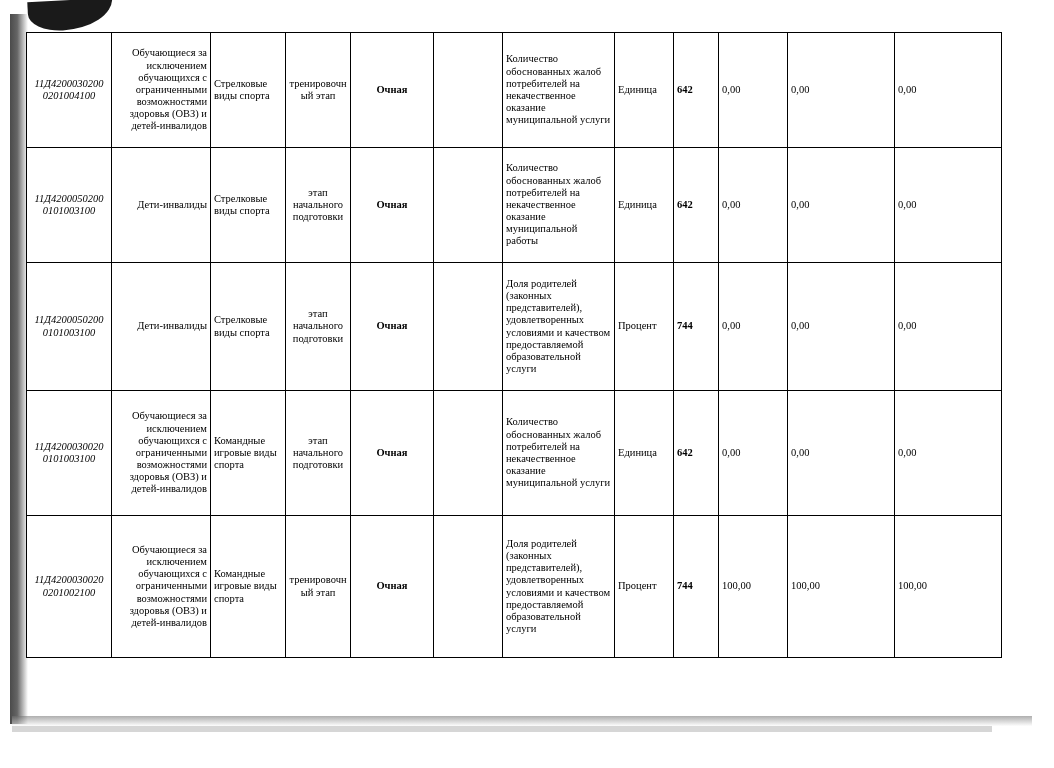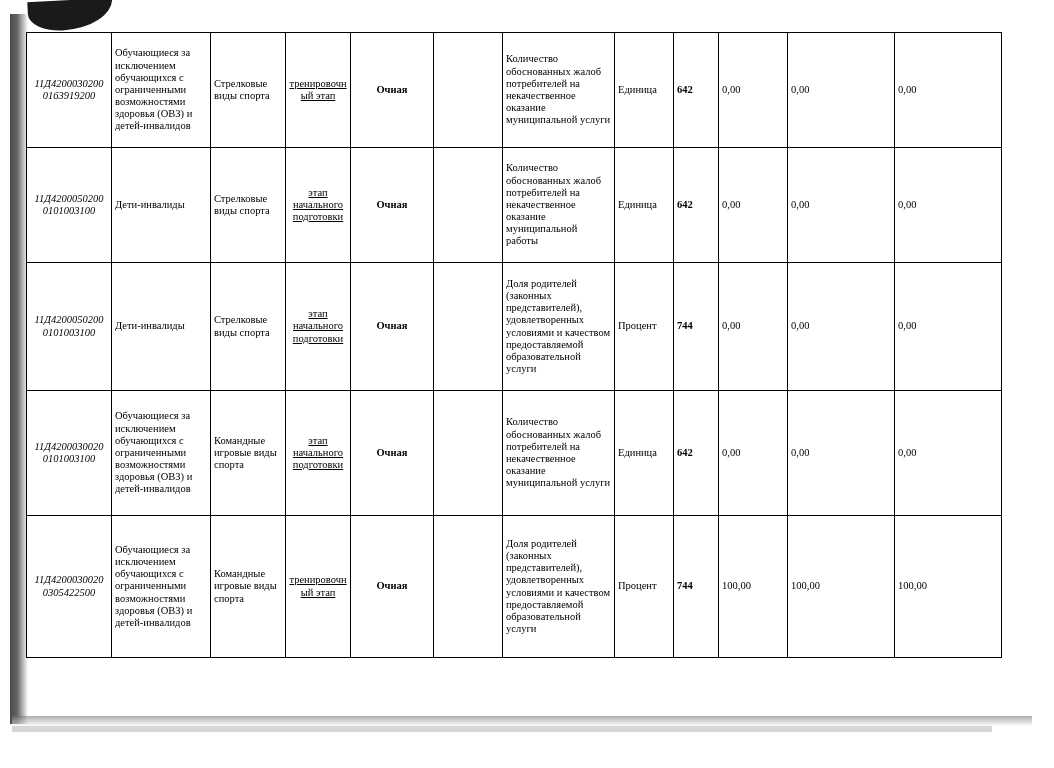--- a/index.html
+++ b/index.html
@@ -77,23 +77,23 @@
     border: 1px solid #000000;
     padding: 2px 3px;
     font-size: 10.5px;
     line-height: 1.16;
     vertical-align: middle;
     word-wrap: break-word;
     overflow-wrap: break-word;
     hyphens: none;
   }
   .c-code    { width: 78px;  text-align: center; }
-  .c-cat     { width: 92px;  text-align: left; }
+  .c-cat     { width: 92px;  text-align: right; }
   .c-sport   { width: 68px;  }
-  .c-stage   { width: 58px;  text-align: center; text-decoration: underline; }
+  .c-stage   { width: 58px;  text-align: center; }
   .c-form    { width: 76px;  text-align: center; font-weight: bold; }
   .c-blank   { width: 62px;  }
   .c-ind     { width: 105px; }
   .c-unit    { width: 52px;  text-align: left; padding-left: 5px; }
   .c-okei    { width: 38px;  text-align: left; padding-left: 4px; font-weight: bold; }
   .c-v1      { width: 62px;  text-align: left; padding-left: 5px; }
   .c-v2      { width: 100px; text-align: left; padding-left: 5px; }
   .c-v3      { width: 100px; text-align: left; padding-left: 5px; }
 
   .code-line { display: block; font-style: italic; }
@@ -124,21 +124,21 @@
   <div class="speckle" style="left:660px; top:552px; width:4px; height:3px;"></div>
   <div class="speckle" style="left:880px; top:560px; width:4px; height:3px;"></div>
 
   <div class="table-wrap">
     <table class="doc-table">
       <tbody>
 
         <tr style="height:115px;">
           <td class="c-code">
             <span class="code-line">11Д4200030200</span>
-            <span class="code-line">0163919200</span>
+            <span class="code-line">0201004100</span>
           </td>
           <td class="c-cat">Обучающиеся за исключением обучающихся с ограниченными возможностями здоровья (ОВЗ) и детей-инвалидов</td>
           <td class="c-sport">Стрелковые виды спорта</td>
           <td class="c-stage">тренировочный этап</td>
           <td class="c-form">Очная</td>
           <td class="c-blank"></td>
           <td class="c-ind">Количество обоснованных жалоб потребителей на некачественное оказание муниципальной услуги</td>
           <td class="c-unit">Единица</td>
           <td class="c-okei">642</td>
           <td class="c-v1">0,00</td>
@@ -196,21 +196,21 @@
           <td class="c-unit">Единица</td>
           <td class="c-okei">642</td>
           <td class="c-v1">0,00</td>
           <td class="c-v2">0,00</td>
           <td class="c-v3">0,00</td>
         </tr>
 
         <tr style="height:142px;">
           <td class="c-code">
             <span class="code-line">11Д4200030020</span>
-            <span class="code-line">0305422500</span>
+            <span class="code-line">0201002100</span>
           </td>
           <td class="c-cat">Обучающиеся за исключением обучающихся с ограниченными возможностями здоровья (ОВЗ) и детей-инвалидов</td>
           <td class="c-sport">Командные игровые виды спорта</td>
           <td class="c-stage">тренировочный этап</td>
           <td class="c-form">Очная</td>
           <td class="c-blank"></td>
           <td class="c-ind">Доля родителей (законных представителей), удовлетворенных условиями и качеством предоставляемой образовательной услуги</td>
           <td class="c-unit">Процент</td>
           <td class="c-okei">744</td>
           <td class="c-v1">100,00</td>

